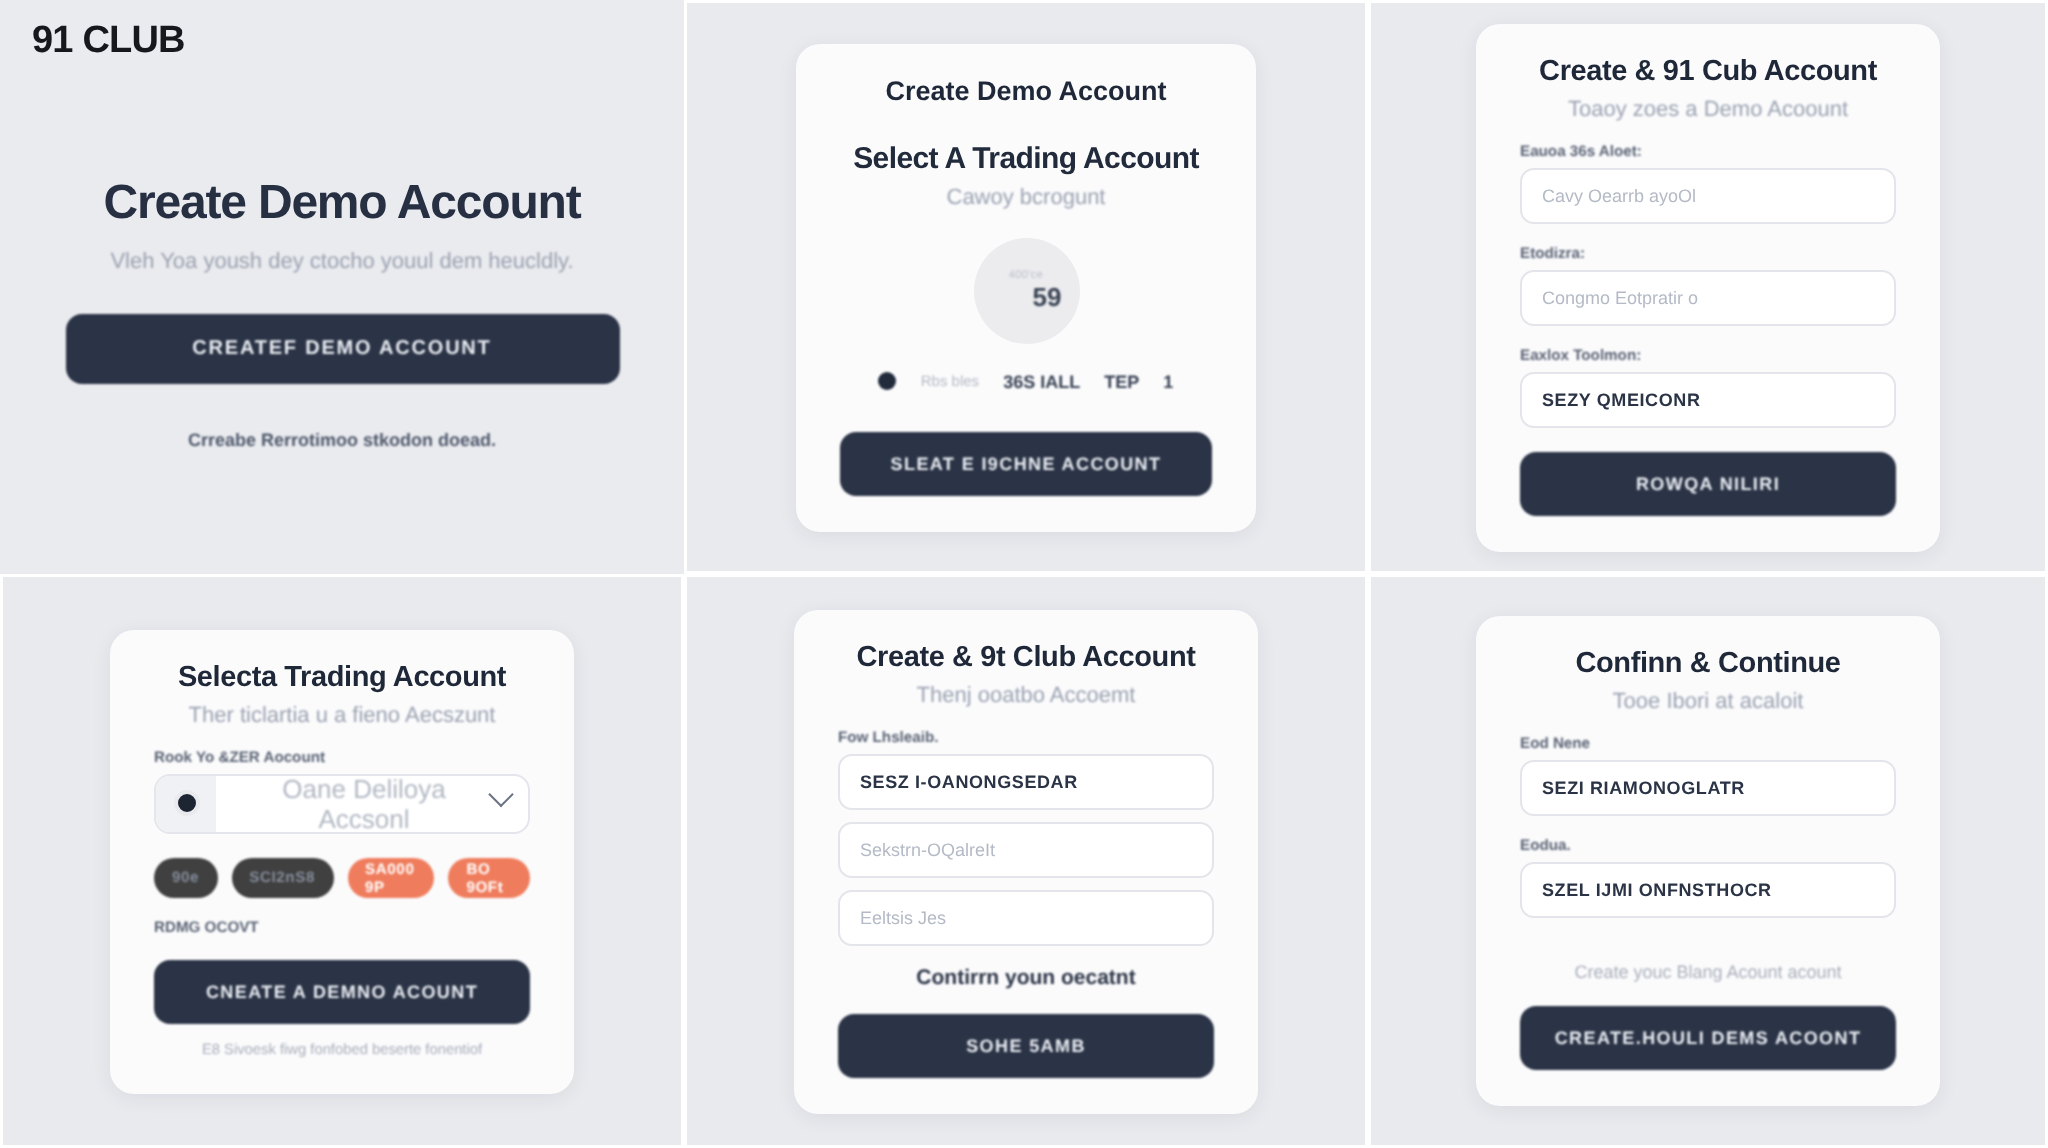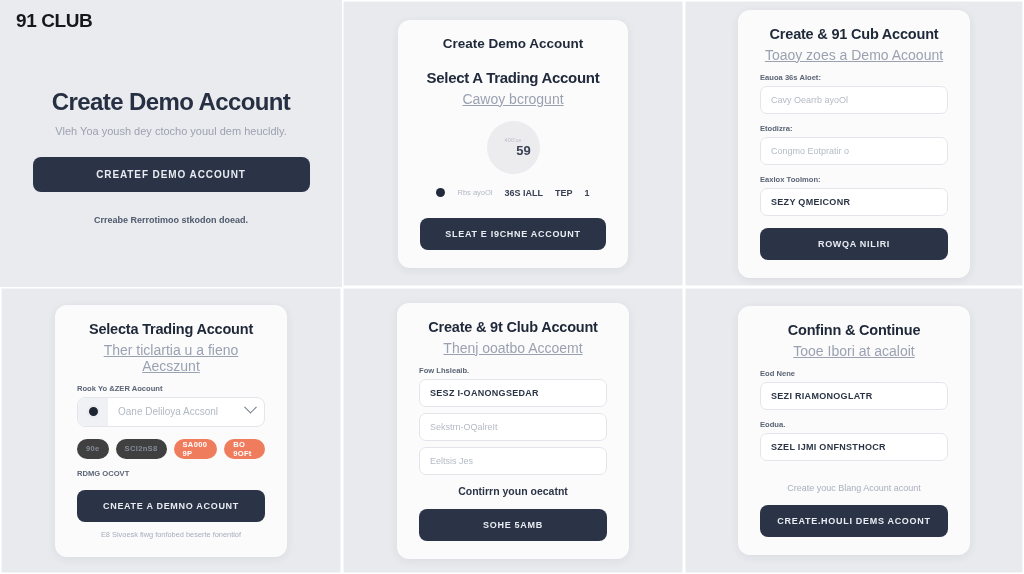--- a/index.html
+++ b/index.html
@@ -35,22 +35,22 @@
     padding:16px 22px 18px;
     width:230px;
   }
   .card.wide { width:232px; }
 
   .title {
     font-size:14.5px; font-weight:700; color:#1f2838;
     text-align:center; letter-spacing:-.2px;
   }
   .subtitle {
-    font-size:14px; color:#9aa2b1; text-align:center;
-    margin-top:5px; filter:blur(.45px);text-decoration:underline;
+    font-size:11px; color:#9aa2b1; text-align:center;
+    margin-top:5px; filter:blur(.45px);
   }
   .flabel {
     font-size:7.6px; font-weight:700; color:#5b6475;
     margin:10px 0 4px; filter:blur(.5px);
     text-transform:none;
   }
   .field {
     height:28px; border:1px solid #e3e5ea; border-radius:7px;
     background:#fff; display:flex; align-items:center;
     padding:2px 10px; font-size:9px; color:#b4bac5;
@@ -127,21 +127,21 @@
   .dd-ic {
     width:30px; height:100%; background:#f0f1f4;
     display:flex; align-items:center; justify-content:center; flex:none;
   }
   .dd-ic .ring {
     width:13px; height:13px; border-radius:50%;
     background:#1d2533; box-shadow:inset 0 0 0 3px #1d2533;
     border:2.5px solid #e9eaee;
   }
   .dd-ic .mini { font-size:7.5px; font-weight:700; color:#5b6475; filter:blur(.4px); }
-  .dd-txt { flex:1; font-size:10px; color:#b2b8c3; padding-left:10px; filter:blur(.45px); }
+  .dd-txt { flex:1; font-size:13px; color:#b2b8c3; padding-left:10px; filter:blur(.45px);text-align:center; }
   .chev { width:9px; height:9px; border-right:1.6px solid #6a7385; border-bottom:1.6px solid #6a7385;
           transform:rotate(45deg) translate(-3px,-3px); flex:none; }
   .chips { display:flex; gap:7px; margin:12px 0 2px; }
   .chip {
     height:20px; border-radius:10px; padding:0 9px;
     display:flex; align-items:center; justify-content:center;
     font-size:7.6px; font-weight:700; letter-spacing:.3px; filter:blur(.45px);
   }
   .chip.gray { background:#404040; color:#838b99; }
   .chip.orange { background:#ef7d5d; color:#fff; }
@@ -174,21 +174,21 @@
       <div class="p2-sel">Select A Trading Account</div>
       <div class="subtitle">Cawoy bcrogunt</div>
 
       <div class="circle">
         <div class="c-top">400'ce</div>
         <div class="c-num">59</div>
       </div>
 
       <div class="metarow">
         <span class="dot"></span>
-        <span class="m-dim">Rbs ayoOl</span>
+        <span class="m-dim">Rbs bles</span>
         <span class="m-bold">36S IALL</span>
         <span class="m-bold">TEP</span>
         <span class="m-bold">1</span>
       </div>
 
       <button class="btn" style="margin-top:20px;">SLEAT E I9CHNE ACCOUNT</button>
     </div>
   </div>
 
   <div class="panel">

